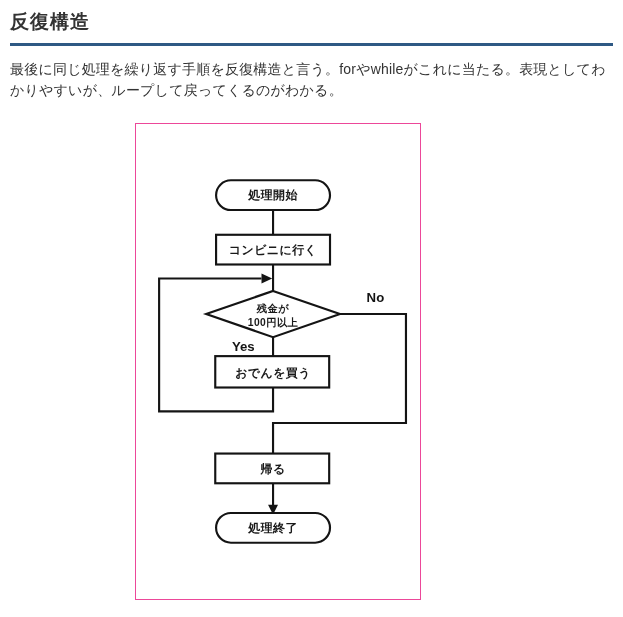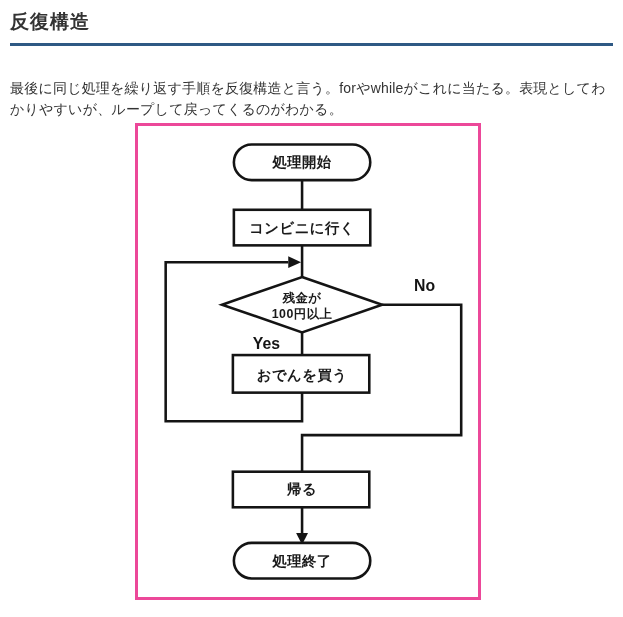--- a/index.html
+++ b/index.html
@@ -21,34 +21,34 @@
     line-height: 1.3;
     font-family: Liberation Serif, serif;
   }
   .title-divider {
     height: 3px;
     background: #2e5984;
     border: none;
     margin-top: 8px;
   }
   .intro-text {
-    margin-top: 32px;
+    margin-top: 13px;
     font-size: 14px;
     line-height: 21px;
     color: #333333;
     letter-spacing: 0.2px;
   }
   .flowchart-figure {
     position: absolute;
     left: 135px;
     top: 123px;
-    width: 346px;
+    width: 286px;
     height: 477px;
     background: #ffffff;
-    border: 3px solid #ec4899;
+    border: 1px solid #ec4899;
   }
   .flowchart-figure svg { display: block; width: 100%; height: 100%; }
   .fc-shape { fill: #ffffff; stroke: #141414; stroke-width: 2.6; }
   .fc-line  { fill: none; stroke: #141414; stroke-width: 2.6; }
   .fc-arrowhead { fill: #141414; stroke: none; }
   .fc-text {
     fill: #1a1a1a;
     font-family: "Liberation Sans", "DejaVu Sans", sans-serif;
     font-size: 14.5px;
     font-weight: 600;

